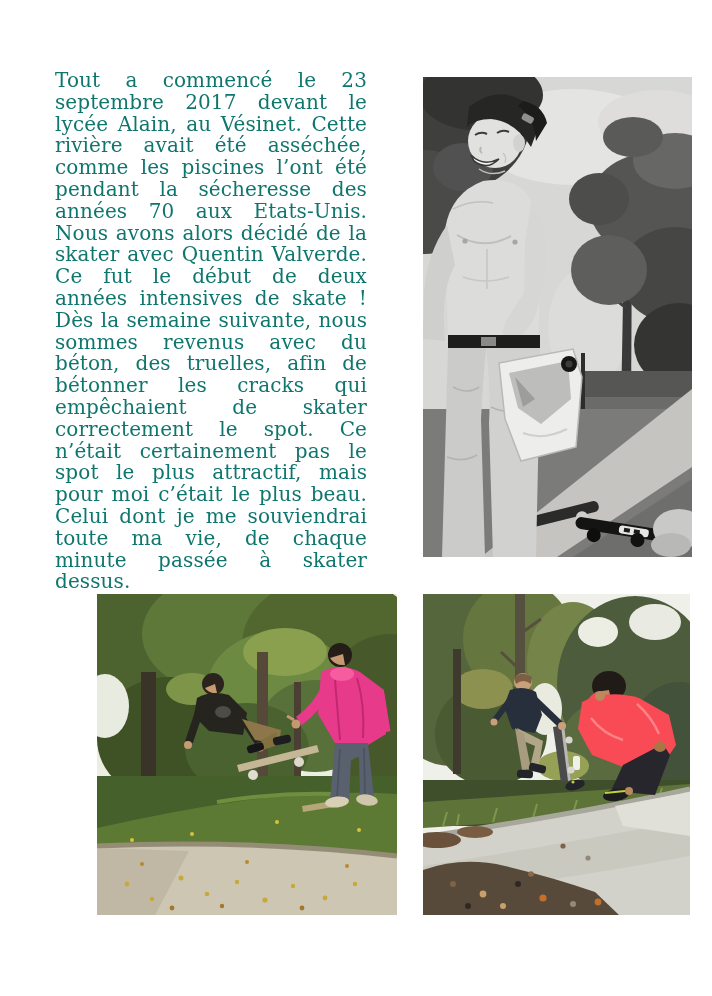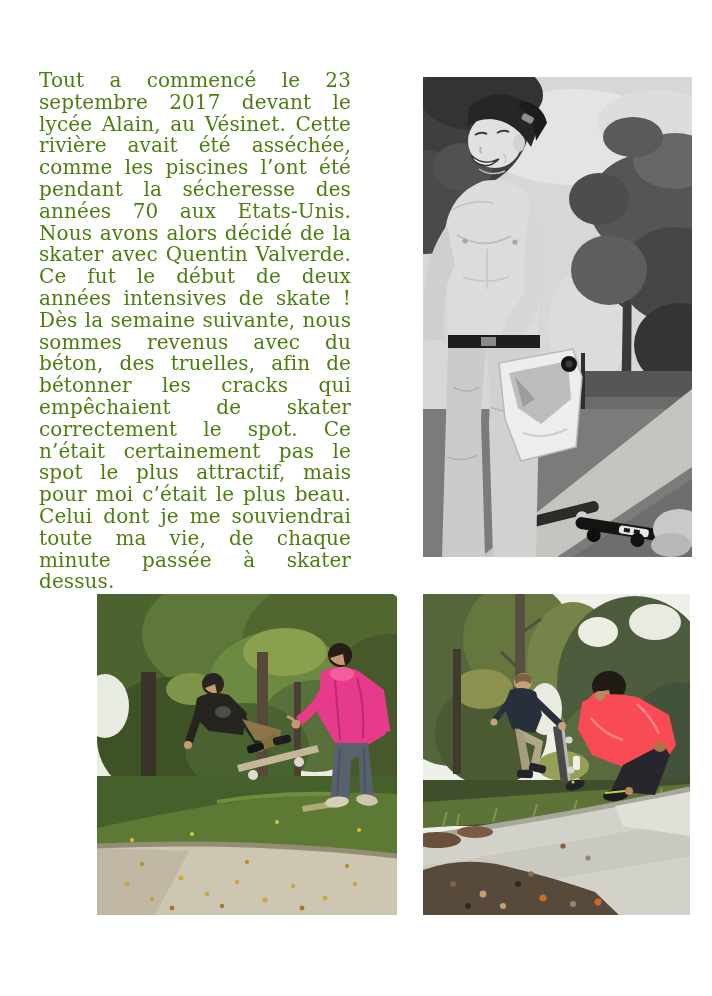--- a/index.html
+++ b/index.html
@@ -5,23 +5,23 @@
   html,body{margin:0;padding:0;background:#ffffff;}
   .page{
     position:relative;
     width:712px;height:996px;
     background:#ffffff;
     font-family:"DejaVu Serif","Liberation Serif",serif;
     overflow:hidden;
   }
   .text-block{
     position:absolute;
-    left:39px;top:50px;width:312px;
+    left:55px;top:50px;width:312px;
     font-size:20px;line-height:21.8px;
-    color:#4d7c0f;
+    color:#0f766e;
     text-align:justify;
     text-justify:inter-word;
     hyphens:none;
     letter-spacing:0.1px;
   }
   .photo{position:absolute;overflow:hidden;}
   .photo svg{display:block;width:100%;height:100%;}
   .photo-bw{left:383px;top:61px;width:269px;height:480px;}
   .photo-grass{left:57px;top:578px;width:300px;height:321px;}
   .photo-bank{left:383px;top:578px;width:267px;height:321px;}

